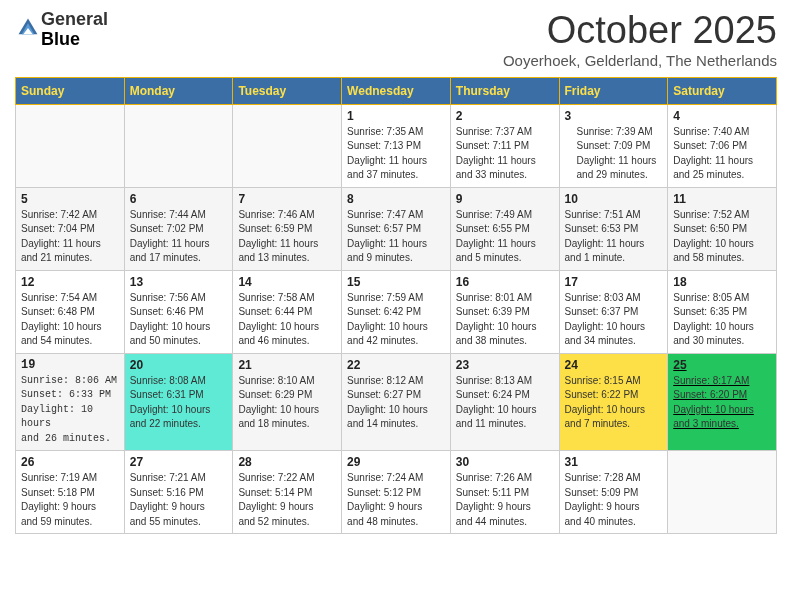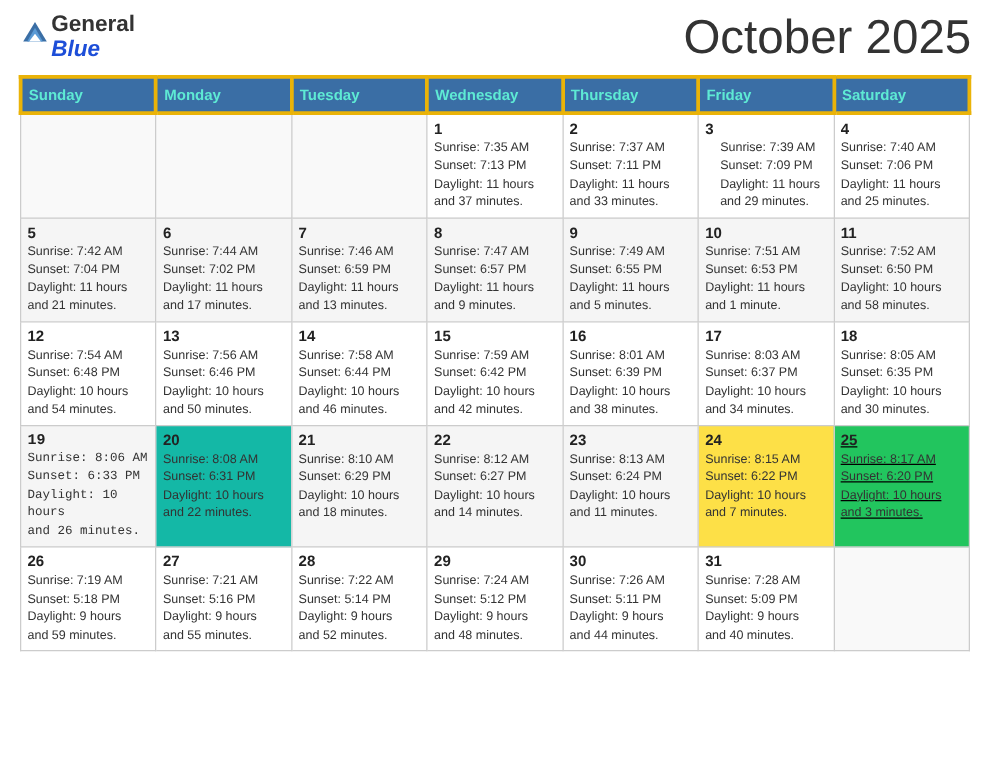--- a/index.html
+++ b/index.html
@@ -20,21 +20,21 @@
       display: flex;
       align-items: center;
       gap: 2px;
     }
     .logo-text {
       font-size: 18px;
       font-weight: bold;
       line-height: 1.1;
     }
     .logo-general { color: #333; }
-    .logo-blue { color: #1d4ed8; font-style: italic; }
+    .logo-blue { color: #000000; }
     .logo-icon {
       width: 22px;
       height: 22px;
       margin-left: 2px;
     }
     .title-section {
       text-align: right;
     }
     .month-title {
       font-size: 38px;
@@ -46,25 +46,25 @@
       font-size: 15px;
       color: #555;
     }
     .calendar {
       width: 100%;
       border-collapse: collapse;
       font-size: 10.5px;
     }
     .calendar th {
       background-color: #3a6ea5;
-      color: #5eead4;
+      color: #fde047;
       text-align: left;
       padding: 6px 5px;
       font-size: 12px;
-      border: 3px solid #eab308;
+      border: 1px solid #eab308;
     }
     .calendar td {
       border: 1px solid #ccc;
       vertical-align: top;
       padding: 4px 5px;
       width: 14.28%;
       min-height: 90px;
       background: #fff;
     }
     .calendar tr:nth-child(even) td {
@@ -100,20 +100,21 @@
         <polygon points="14,14 20,22 8,22" fill="#fff"></polygon>
       </svg>
     </div>
     <div class="logo-text">
       <div><span class="logo-general">General</span></div>
       <div><span class="logo-blue">Blue</span></div>
     </div>
   </div>
   <div class="title-section">
     <div class="month-title">October 2025</div>
+    <div class="subtitle">Ooyerhoek, Gelderland, The Netherlands</div>
   </div>
 </div>
 
 <table class="calendar">
   <thead>
     <tr>
     <th>Sunday</th>
         <th>Monday</th>
         <th>Tuesday</th>
         <th>Wednesday</th>
@@ -259,21 +260,21 @@
         </td>
       </tr>
       <tr>
         <td style="background: rgb(245, 245, 245); font-family: Liberation Mono, monospace;">
           <div class="day-number">19</div>
           <div class="day-info" style="white-space: pre-line;">Sunrise: 8:06 AM
 Sunset: 6:33 PM
 Daylight: 10 hours
 and 26 minutes.</div>
         </td>
-        <td style="background: #14b8a6;">
+        <td style="background: #5eead4;">
           <div class="day-number">20</div>
           <div class="day-info" style="white-space: pre-line;">Sunrise: 8:08 AM
 Sunset: 6:31 PM
 Daylight: 10 hours
 and 22 minutes.</div>
         </td>
         <td style="background: rgb(245, 245, 245);">
           <div class="day-number">21</div>
           <div class="day-info" style="white-space: pre-line;">Sunrise: 8:10 AM
 Sunset: 6:29 PM

